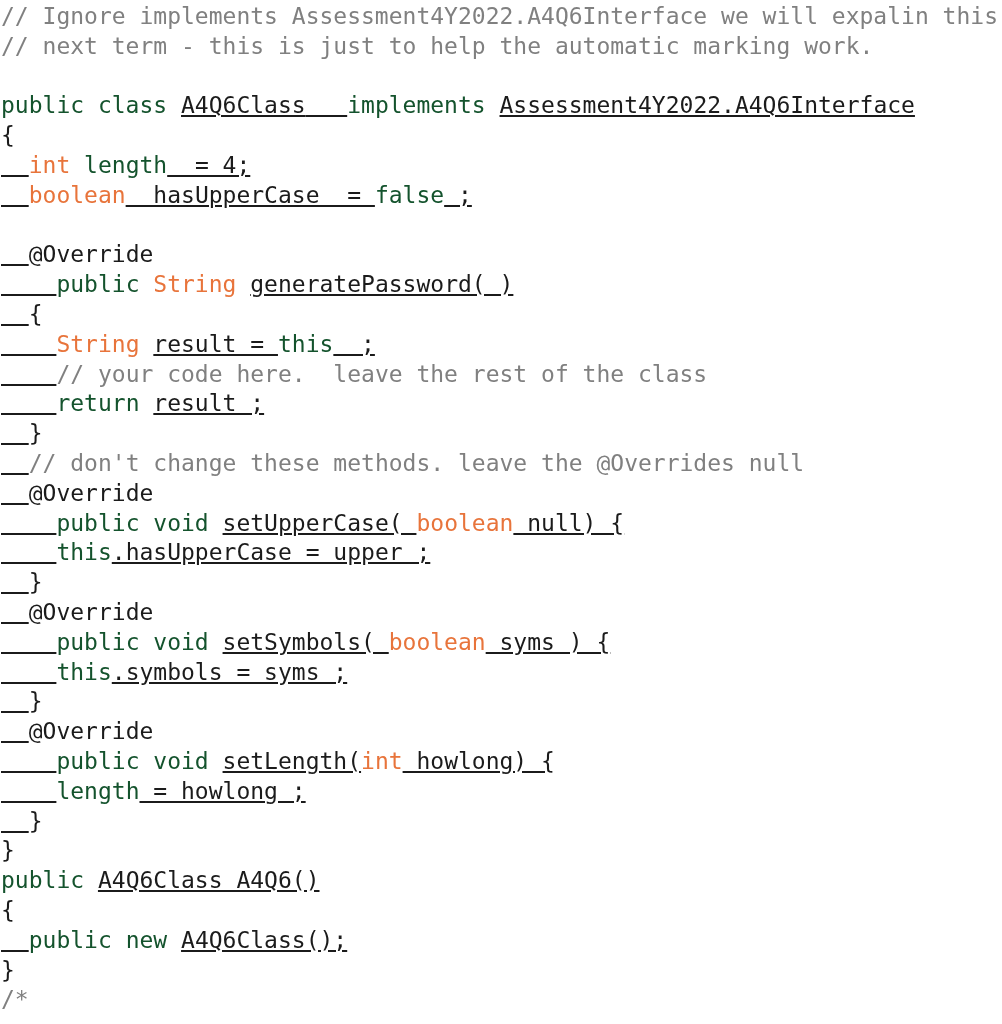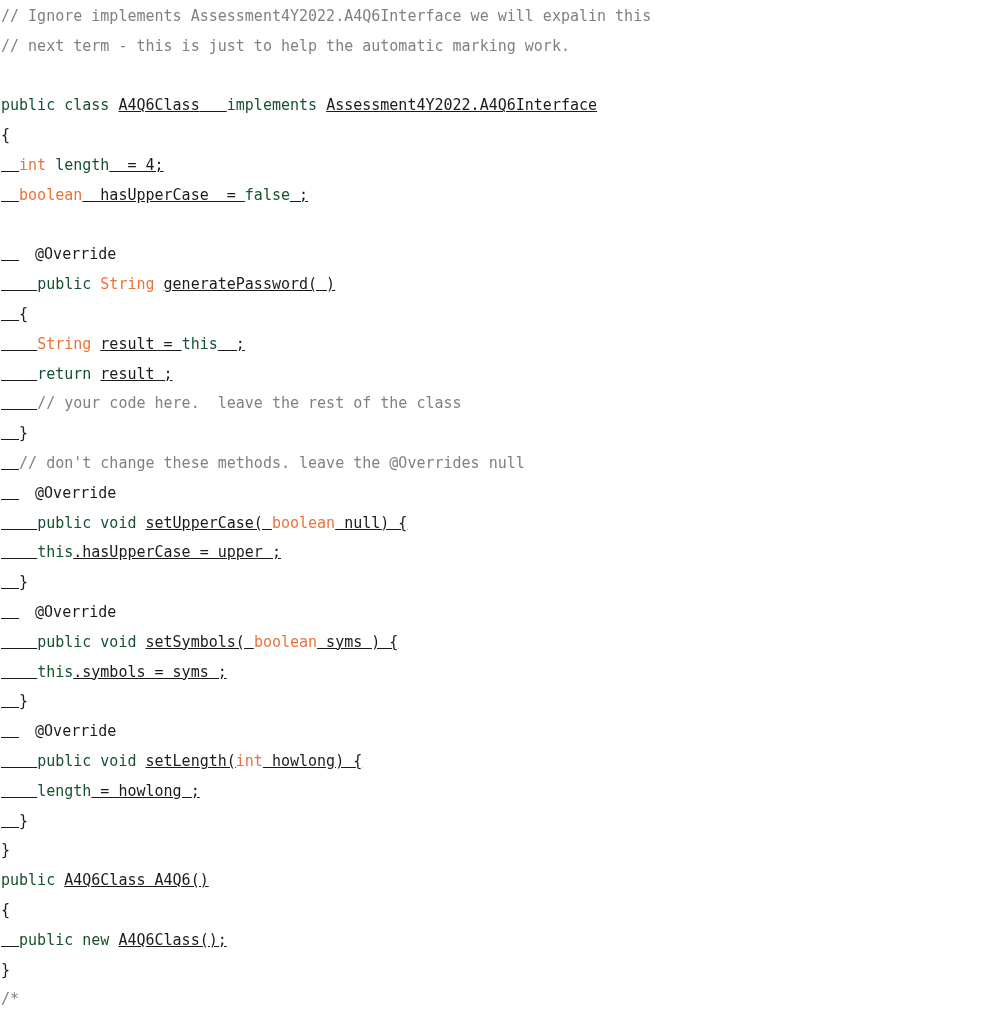--- a/index.html
+++ b/index.html
@@ -18,57 +18,57 @@
     width: 1002px;
     height: 1024px;
     background: #ffffff;
     padding: 2px 0 0 0;
     box-sizing: border-box;
     overflow: hidden;
   }
 
   .code-line {
     font-family: "DejaVu Sans Mono", "Liberation Mono", monospace;
-    font-size: 15px;
+    font-size: 23px;
     line-height: 29.8px;
     height: 29.8px;
     white-space: pre;
     color: #1b1b1b;
     letter-spacing: 0px;
     padding-left: 1px;
     font-weight: 400;
   }
 
   .tok { white-space: pre; }
   .tok-plain   { color: #1b1b1b; text-decoration: underline; }
   .tok-keyword { color: #14532d; }
   .tok-type    { color: #e8743b; }
   .tok-comment { color: #808080; }
-  .tok-anno    { color: #1b1b1b; margin-left: 16px; }
+  .tok-anno    { color: #1b1b1b; }
   .tok-punct   { color: #1b1b1b; }
 </style>
 </head>
 <body>
 
 <div id="code-editor">
   <div id="code-lines">
       <div class="code-line"><span class="tok tok-comment">// Ignore implements Assessment4Y2022.A4Q6Interface we will expalin this</span></div>
       <div class="code-line"><span class="tok tok-comment">// next term - this is just to help the automatic marking work.</span></div>
       <div class="code-line">&nbsp;</div>
       <div class="code-line"><span class="tok tok-keyword">public class </span><span class="tok tok-plain">A4Q6Class</span><span class="tok tok-plain">   </span><span class="tok tok-keyword">implements </span><span class="tok tok-plain">Assessment4Y2022.A4Q6Interface</span></div>
       <div class="code-line"><span class="tok tok-punct">{</span></div>
       <div class="code-line"><span class="tok tok-plain">  </span><span class="tok tok-type">int </span><span class="tok tok-keyword">length</span><span class="tok tok-plain">  = 4;</span></div>
       <div class="code-line"><span class="tok tok-plain">  </span><span class="tok tok-type">boolean</span><span class="tok tok-plain">  hasUpperCase  = </span><span class="tok tok-keyword">false</span><span class="tok tok-plain"> ;</span></div>
       <div class="code-line">&nbsp;</div>
       <div class="code-line"><span class="tok tok-plain">  </span><span class="tok tok-anno">@Override</span></div>
       <div class="code-line"><span class="tok tok-plain">    </span><span class="tok tok-keyword">public </span><span class="tok tok-type">String </span><span class="tok tok-plain">generatePassword( )</span></div>
       <div class="code-line"><span class="tok tok-plain">  </span><span class="tok tok-punct">{</span></div>
       <div class="code-line"><span class="tok tok-plain">    </span><span class="tok tok-type">String </span><span class="tok tok-plain">result = </span><span class="tok tok-keyword">this</span><span class="tok tok-plain">  ;</span></div>
+      <div class="code-line"><span class="tok tok-plain">    </span><span class="tok tok-comment">// your code here.  leave the rest of the class</span></div>
       <div class="code-line"><span class="tok tok-plain">    </span><span class="tok tok-keyword">return </span><span class="tok tok-plain">result ;</span></div>
-      <div class="code-line"><span class="tok tok-plain">    </span><span class="tok tok-comment">// your code here.  leave the rest of the class</span></div>
       <div class="code-line"><span class="tok tok-plain">  </span><span class="tok tok-punct">}</span></div>
       <div class="code-line"><span class="tok tok-plain">  </span><span class="tok tok-comment">// don't change these methods. leave the @Overrides null</span></div>
       <div class="code-line"><span class="tok tok-plain">  </span><span class="tok tok-anno">@Override</span></div>
       <div class="code-line"><span class="tok tok-plain">    </span><span class="tok tok-keyword">public void </span><span class="tok tok-plain">setUpperCase( </span><span class="tok tok-type">boolean</span><span class="tok tok-plain"> null) {</span></div>
       <div class="code-line"><span class="tok tok-plain">    </span><span class="tok tok-keyword">this</span><span class="tok tok-plain">.hasUpperCase = upper ;</span></div>
       <div class="code-line"><span class="tok tok-plain">  </span><span class="tok tok-punct">}</span></div>
       <div class="code-line"><span class="tok tok-plain">  </span><span class="tok tok-anno">@Override</span></div>
       <div class="code-line"><span class="tok tok-plain">    </span><span class="tok tok-keyword">public void </span><span class="tok tok-plain">setSymbols( </span><span class="tok tok-type">boolean</span><span class="tok tok-plain"> syms ) {</span></div>
       <div class="code-line"><span class="tok tok-plain">    </span><span class="tok tok-keyword">this</span><span class="tok tok-plain">.symbols = syms ;</span></div>
       <div class="code-line"><span class="tok tok-plain">  </span><span class="tok tok-punct">}</span></div>

